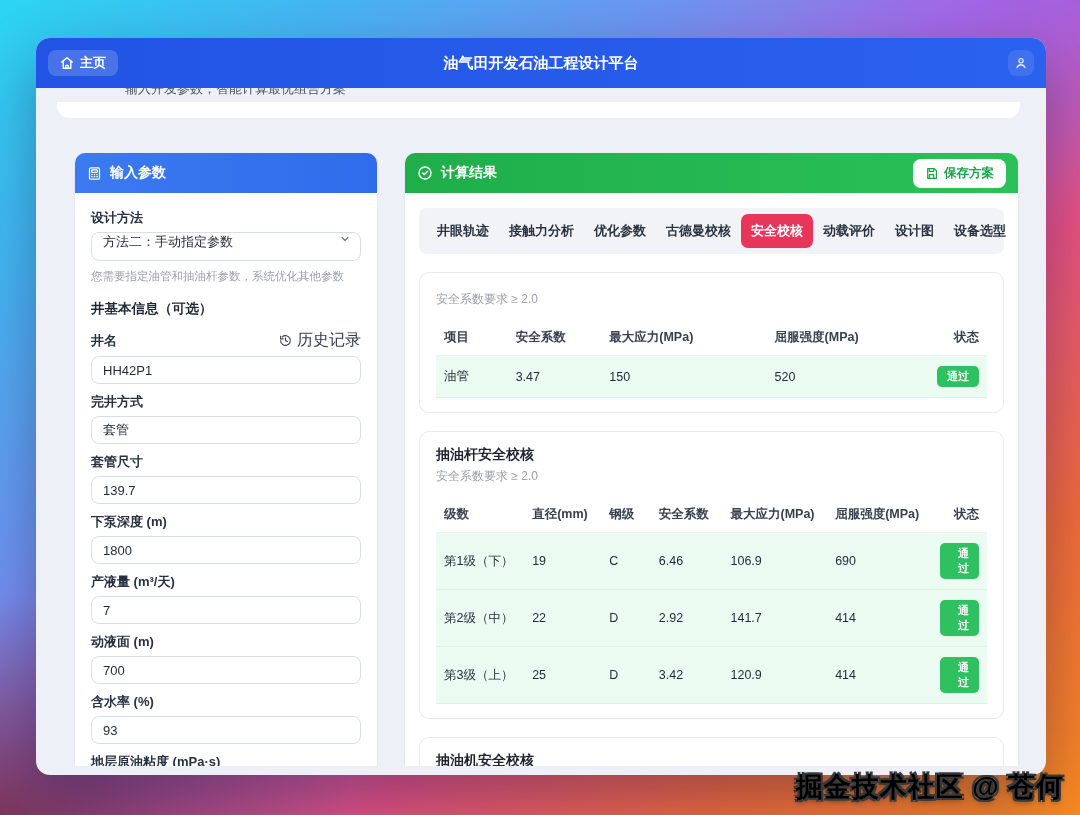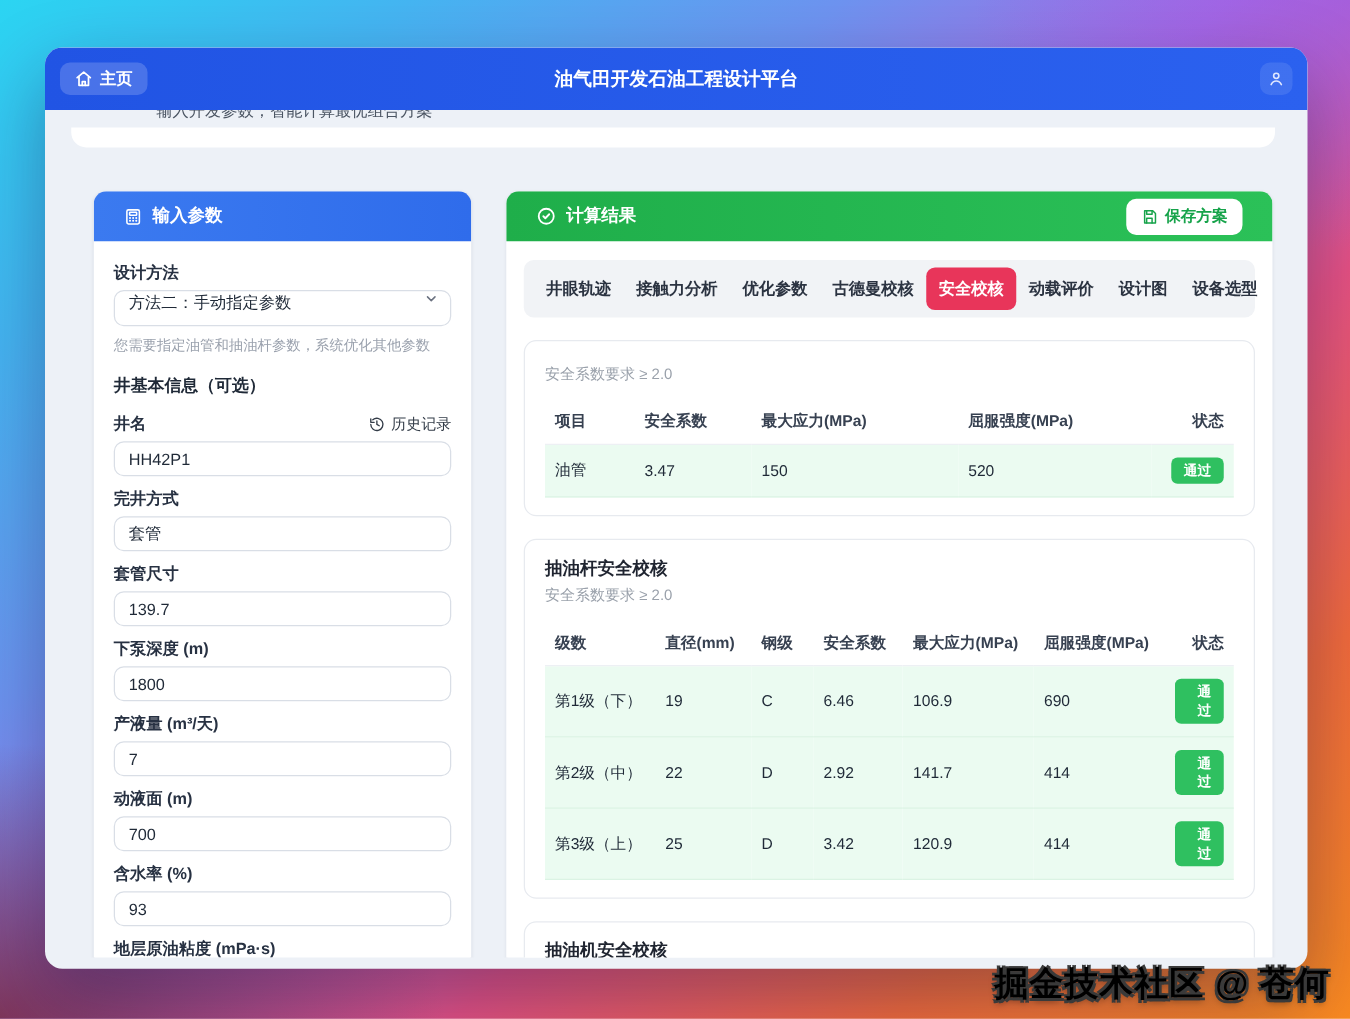--- a/index.html
+++ b/index.html
@@ -42,31 +42,31 @@
   .scroll-hint { height:11px; overflow:hidden; margin-left:89px; }
   .scroll-hint span { display:block; margin-top:-8px; font-size:13px; color:#4b5563; }
   .white-strip { margin:3px 26px 0 21px; height:16px; background:#fff; border-radius:0 0 12px 12px; }
 
   .columns { display:flex; gap:28px; margin:35px 28px 0 39px; align-items:flex-start; }
 
   
   .card { background:#fff; border-radius:10px; box-shadow:0 1px 3px rgba(15,30,60,0.08); overflow:hidden; }
   .left-col { width:302px; flex:none; }
   .panel-head {
-    height:40px; display:flex; align-items:center; gap:8px; padding:0 24px;
+    height:40px; display:flex; align-items:center; gap:8px; padding:0 12px;
     color:#fff; font-size:14px; font-weight:700;
   }
   .panel-head.blue  { background:linear-gradient(90deg,#3b7af0,#2f6ceb); }
   .panel-head.green { background:linear-gradient(90deg,#1fae4a,#2bc158); }
 
   .form-body { padding:16px 16px 24px; }
   .flabel { font-size:13px; font-weight:700; color:#273142; margin-bottom:5px; }
   .label-row { display:flex; align-items:center; justify-content:space-between; margin-bottom:5px; }
   .label-row .flabel { margin-bottom:0; }
-  .history-link { display:flex; align-items:center; gap:5px; font-size:12px; color:#333c48; cursor:pointer; }
+  .history-link { display:flex; align-items:center; gap:5px; font-size:16px; color:#333c48; cursor:pointer; }
   .select-box {
     position:relative; border:1px solid #d9dee6; border-radius:8px; height:29px;
     display:flex; align-items:flex-start; padding:0 26px 0 11px; font-size:13px; color:#1f2937;
     background:#fff; cursor:pointer; margin-bottom:8px;
   }
   .select-box .chev { position:absolute; right:9px; color:#6b7280; display:flex; }
   .hint { font-size:11.5px; color:#9aa1ad; margin-bottom:16px; }
   .section-label { font-size:13.5px; font-weight:700; color:#1f2937; margin:2px 0 12px; }
   .field { margin-bottom:9px; }
   .field input {

